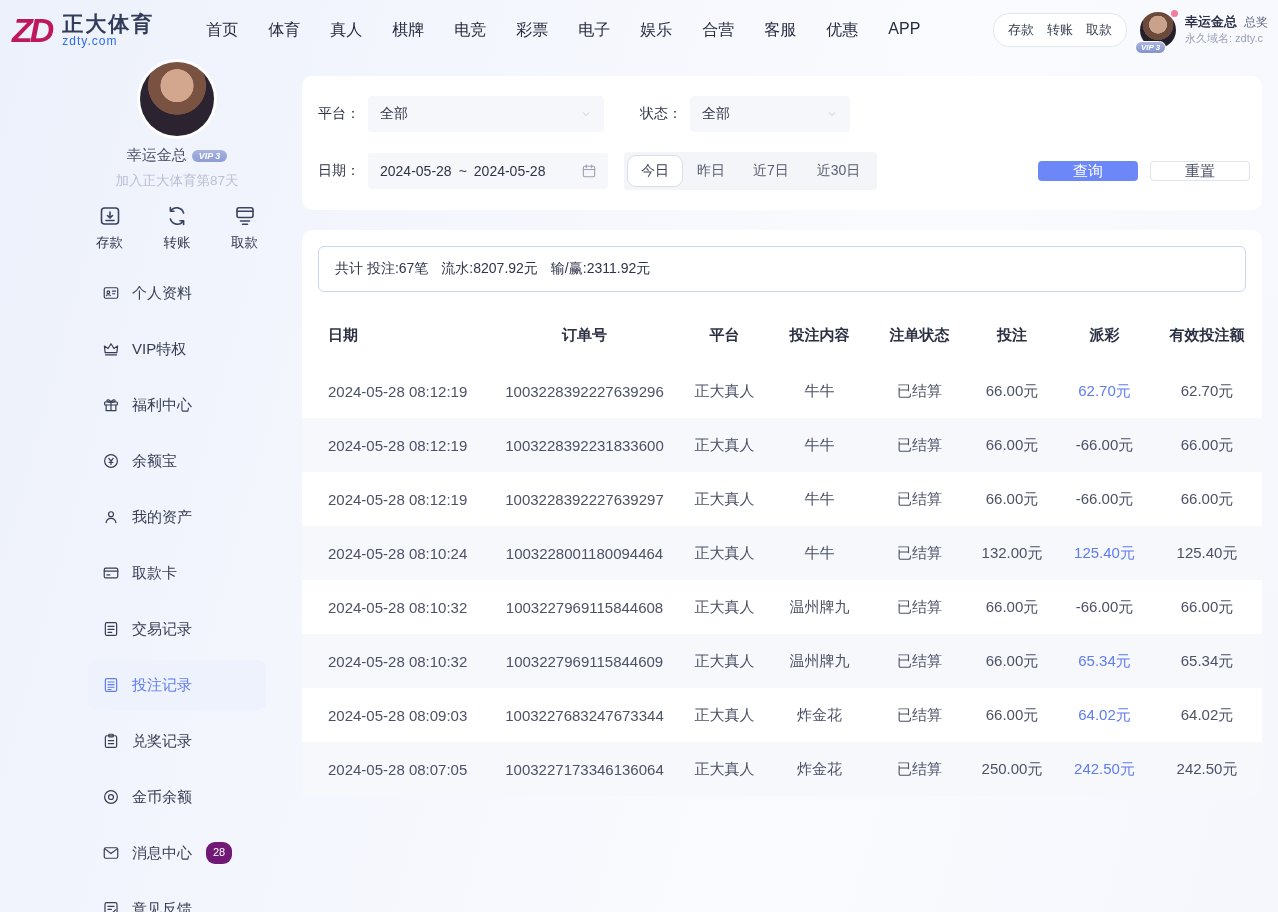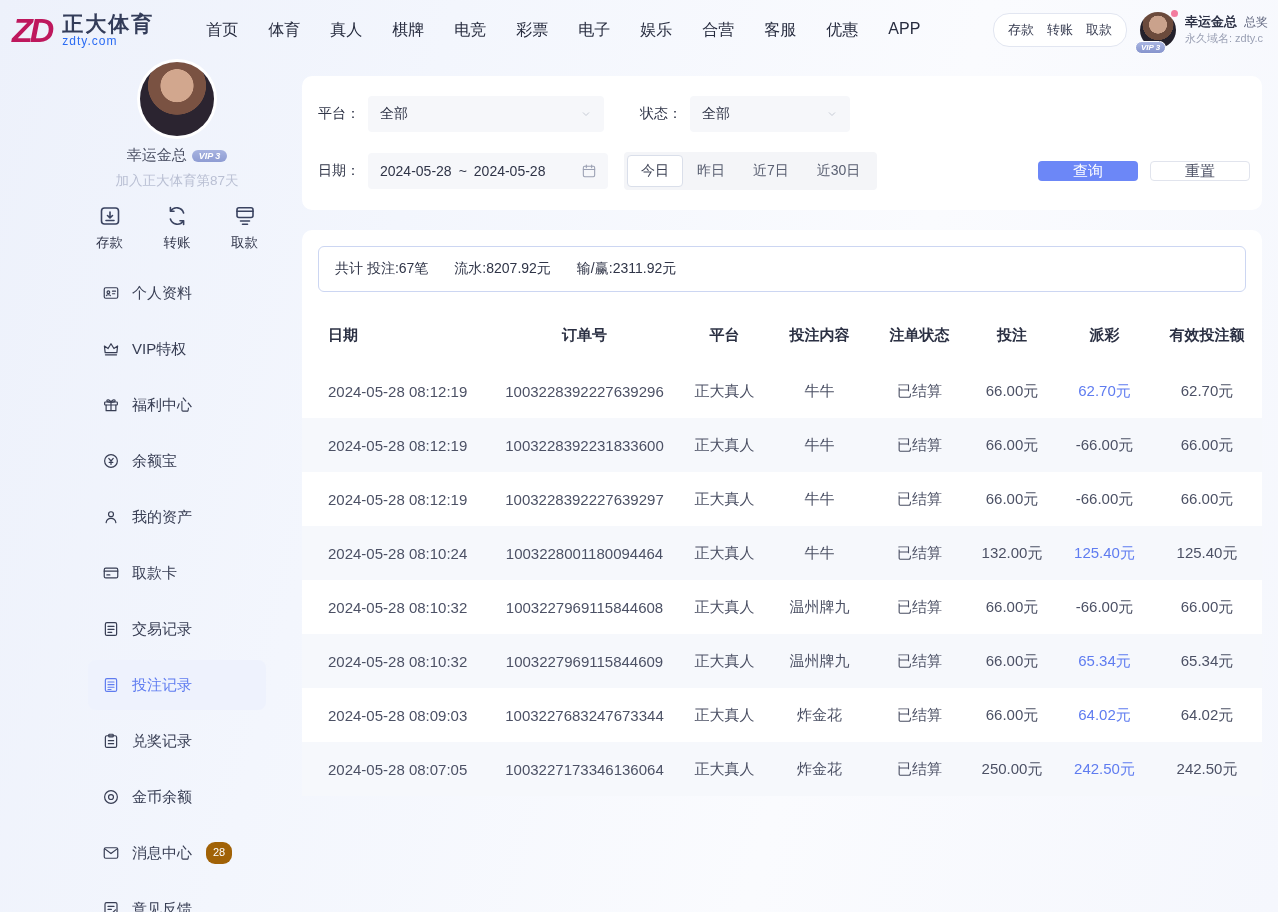--- a/index.html
+++ b/index.html
@@ -45,45 +45,45 @@
   .join-text{text-align:center;font-size:13.5px;color:#b9bfd3;margin-top:7px}
   .quick-actions{display:flex;justify-content:space-between;padding:0 8px;margin-top:14px}
   .qa-item{display:flex;flex-direction:column;align-items:center;gap:6px;cursor:pointer}
   .qa-icon{width:24px;height:24px;color:#3a4360}
   .qa-label{font-size:13.5px;color:#30354a}
   .side-menu{margin-top:16px;display:flex;flex-direction:column}
   .side-item{display:flex;align-items:center;height:50px;margin-bottom:6px;padding:0 8px 0 14px;border-radius:8px;cursor:pointer;color:#373d53}
   .side-item.active{background:#eef2fd;color:#5f7cf0}
   .s-icon{width:18px;height:18px;margin-right:12px;flex:none}
   .s-label{font-size:15px}
-  .s-badge{margin-left:14px;background:#a16207;color:#fff;font-size:11px;border-radius:9px;padding:4px 7px;line-height:1.2}
+  .s-badge{margin-left:14px;background:#701a75;color:#fff;font-size:11px;border-radius:9px;padding:4px 7px;line-height:1.2}
 
   
   main{flex:1;min-width:0}
   .filter-card{background:#fff;border-radius:10px;margin-top:16px;padding:20px 12px 20px 16px}
   .f-row{display:flex;align-items:center}
   .f-row + .f-row{margin-top:20px}
   .f-label{font-size:14px;color:#2f3447;margin-right:8px;white-space:nowrap}
   .select{height:36px;background:#f6f7fa;border-radius:4px;display:flex;align-items:center;justify-content:space-between;padding:0 12px;font-size:14px;color:#2f3447;cursor:pointer}
   .sel-platform{width:236px;margin-right:36px}
   .sel-status{width:160px}
   .chev{width:12px;height:12px;color:#b9bfca;flex:none;margin-left:10px}
   .date-range{width:240px;height:36px;background:#f6f7fa;border-radius:4px;display:flex;align-items:center;justify-content:space-between;padding:0 11px 0 12px;font-size:14px;color:#2f3447;cursor:pointer}
   .dr-text span + span{margin-left:7px}
   .cal-icon{width:16px;height:16px;color:#9aa0b2;flex:none}
   .range-group{display:flex;background:#f4f5f8;border-radius:4px;padding:3px;margin-left:16px}
-  .range-btn{padding:6px 13px;font-size:14px;color:#5a6072;border-radius:4px;cursor:pointer;border:1px solid transparent;white-space:nowrap}
+  .range-btn{padding:6px 13px;font-size:14px;color:#5a6072;border-radius:9px;cursor:pointer;border:1px solid transparent;white-space:nowrap}
   .range-btn.active{background:#fff;border-color:#dadfea;color:#3c4154}
   .f-spacer{flex:1}
   .btn{height:20px;width:100px;border-radius:4px;font-size:15px;display:flex;align-items:center;justify-content:center;cursor:pointer;flex:none}
   .btn-primary{background:#6c87f7;color:#fff;margin-right:12px}
   .btn-plain{background:#fff;border:1px solid #e1e4ed;color:#4a4f63}
 
   .table-card{background:#fff;border-radius:10px;margin-top:20px;padding:16px 0 0}
-  .summary{margin:0 16px;border:1px solid #ccd6f2;border-radius:6px;height:46px;display:flex;align-items:center;padding:0 16px;font-size:14px;color:#2f3447;gap:26px;white-space:nowrap}
+  .summary{margin:0 16px;border:1px solid #ccd6f2;border-radius:6px;height:46px;display:flex;align-items:center;padding:0 16px;font-size:14px;color:#2f3447;gap:13px;white-space:nowrap}
   table{width:100%;border-collapse:collapse;table-layout:fixed;margin-top:14px}
   th{font-size:15px;color:#2b3043;font-weight:700;height:58px;text-align:center;white-space:nowrap}
   td{font-size:15px;color:#4c5165;height:54px;text-align:center;white-space:nowrap;overflow:hidden}
   th.col-0,td.col-0{text-align:left;padding-left:26px}
   tr.alt{background:#f6f8fc}
   td.blue{color:#5f7cf0}
 </style>
 </head>
 <body>
 

